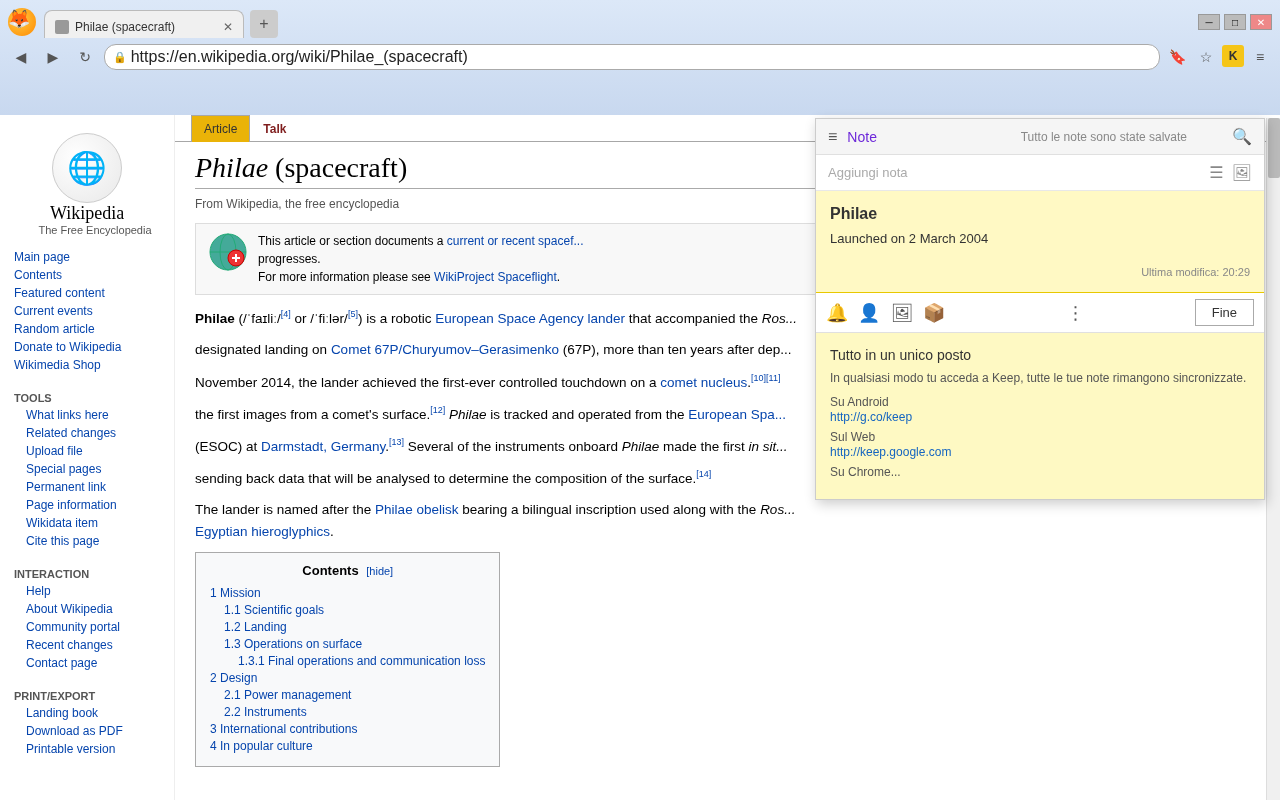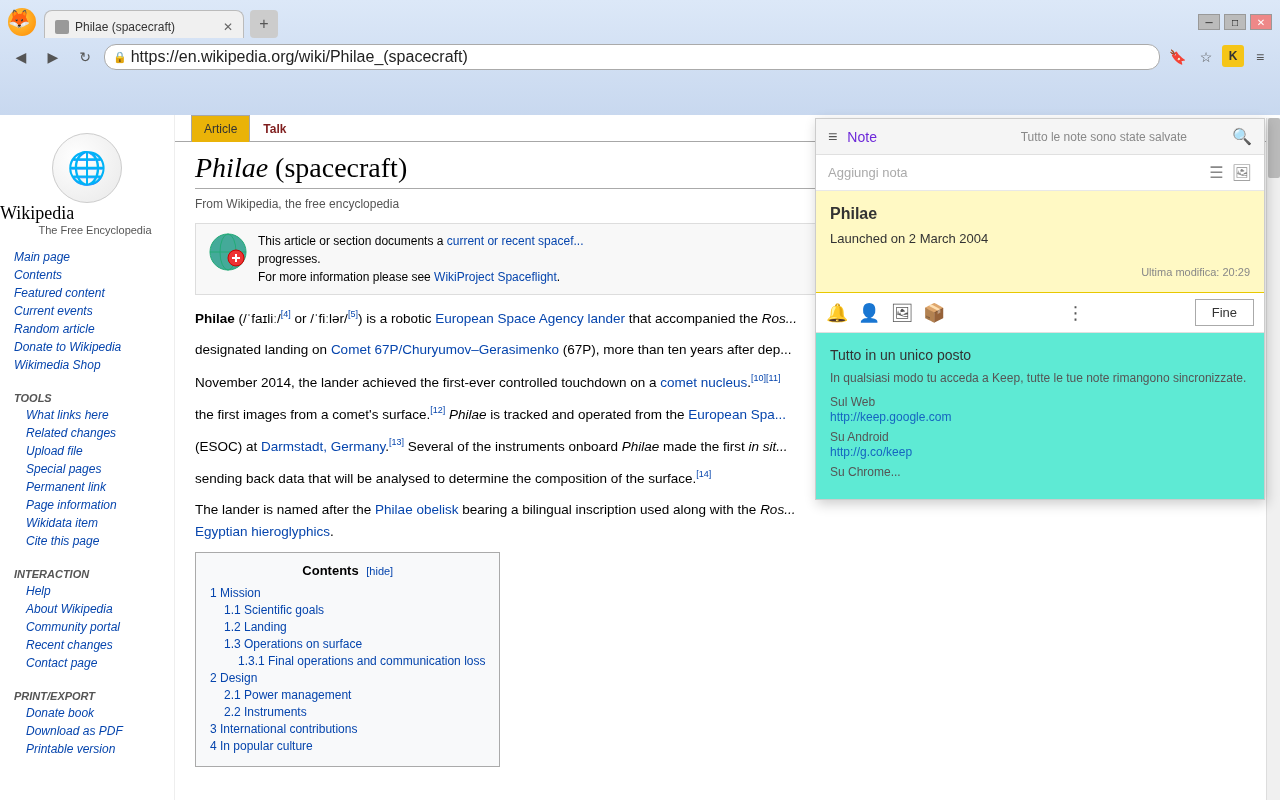--- a/index.html
+++ b/index.html
@@ -26,23 +26,23 @@
     .nav-actions { display: flex; gap: 4px; }
     .nav-action-btn { width: 24px; height: 24px; display: flex; align-items: center; justify-content: center; cursor: pointer; font-size: 14px; color: #555; }
 
     
     .page-wrapper { display: flex; height: 685px; background: white; }
 
     
     .sidebar { width: 175px; min-width: 175px; background: white; border-right: 1px solid #eee; padding: 8px 0; overflow-y: auto; font-size: 12px; }
     .wiki-logo { text-align: center; padding: 10px 0 6px; }
     .wiki-globe { width: 70px; height: 70px; background: radial-gradient(circle at 35% 35%, #fff, #e8e8e8); border-radius: 50%; margin: 0 auto; display: flex; align-items: center; justify-content: center; border: 1px solid #ccc; font-size: 28px; }
-    .wiki-name { font-family: 'Linux Libertine', Georgia, serif; font-size: 18px; font-weight: normal; text-align: left; }
+    .wiki-name { font-family: 'Linux Libertine', Georgia, serif; font-size: 18px; font-weight: normal; text-align: center; }
     .wiki-tagline { text-align: center; font-size: 11px; color: #555; margin-left: 16px; }
-    .sidebar-section { padding: 6px 14px; font-style: italic; }
+    .sidebar-section { padding: 6px 14px; }
     .sidebar-link { display: block; color: #0645ad; text-decoration: none; padding: 2px 0; font-size: 12px; }
     .sidebar-heading { font-size: 11px; font-weight: bold; color: #555; margin-top: 6px; margin-bottom: 2px; text-transform: uppercase; }
     .sidebar-sublink { display: block; color: #0645ad; text-decoration: none; padding: 2px 0 2px 12px; font-size: 12px; }
 
     
     .main-content { flex: 1; overflow-y: auto; padding: 0; position: relative; }
     .content-tabs { display: flex; border-bottom: 1px solid #a7a7a7; padding: 0 16px; margin-bottom: 0; background: white; }
     .content-tab { padding: 6px 12px; font-size: 12px; cursor: pointer; border: 1px solid transparent; border-bottom: none; margin-bottom: -1px; }
     .content-tab.active { background: #eab308; border-color: #a7a7a7; border-bottom-color: white; color: #333; }
     .content-tab:not(.active) { color: #7f1d1d; font-weight: bold; }
@@ -98,21 +98,21 @@
 
     .keep-note-yellow { background: #fff9c4; padding: 14px; margin: 0; }
     .keep-note-title { font-size: 16px; font-weight: bold; color: #333; margin-bottom: 8px; }
     .keep-note-body { font-size: 13px; color: #333; margin-bottom: 20px; }
     .keep-note-time { font-size: 11px; color: #888; text-align: right; }
     .keep-note-actions { display: flex; align-items: center; padding: 6px 10px; border-top: 1px solid #e8c800; }
     .keep-note-action-icon { color: #555; font-size: 18px; cursor: pointer; margin-right: 10px; }
     .keep-note-more { margin-left: auto; color: #555; font-size: 18px; cursor: pointer; }
     .keep-fine-btn { margin-left: auto; background: white; border: 1px solid #aaa; padding: 5px 16px; cursor: pointer; font-size: 13px; color: #333; }
 
-    .keep-promo { background: #5eead4; padding: 14px; border-top: 1px solid #e0e0e0; }
+    .keep-promo { background: #fef9c3; padding: 14px; border-top: 1px solid #e0e0e0; }
     .keep-promo-title { font-size: 14px; font-weight: normal; color: #333; margin-bottom: 8px; }
     .keep-promo-body { font-size: 12px; color: #555; margin-bottom: 10px; }
     .keep-promo-section { margin-bottom: 6px; }
     .keep-promo-label { font-size: 12px; color: #555; font-weight: normal; }
     .keep-promo-link { color: #1565c0; font-size: 12px; text-decoration: none; }
 
     
     .scrollbar-track { position: fixed; right: 0; top: 118px; width: 14px; height: 682px; background: #f0f0f0; border-left: 1px solid #ddd; }
     .scrollbar-thumb { width: 12px; height: 60px; background: #bbb; margin: 0 1px; border-radius: 2px; }
   </style>
@@ -192,21 +192,21 @@
       <div class="sidebar-heading">Interaction</div>
       <a class="sidebar-sublink">Help</a>
       <a class="sidebar-sublink">About Wikipedia</a>
       <a class="sidebar-sublink">Community portal</a>
       <a class="sidebar-sublink">Recent changes</a>
       <a class="sidebar-sublink">Contact page</a>
     </div>
 
     <div class="sidebar-section">
       <div class="sidebar-heading">Print/export</div>
-      <a class="sidebar-sublink">Donate book</a>
+      <a class="sidebar-sublink">Landing book</a>
       <a class="sidebar-sublink">Download as PDF</a>
       <a class="sidebar-sublink">Printable version</a>
     </div>
   </div>
 
   <div class="main-content">
     <div class="content-tabs">
       <div class="content-tab active">Article</div>
       <div class="content-tab">Talk</div>
     </div>
@@ -383,26 +383,26 @@
     <span class="keep-note-action-icon">🖼</span>
     <span class="keep-note-action-icon">📦</span>
     <span class="keep-note-more">⋮</span>
     <button class="keep-fine-btn">Fine</button>
   </div>
 
   <div class="keep-promo">
     <div class="keep-promo-title">Tutto in un unico posto</div>
     <div class="keep-promo-body">In qualsiasi modo tu acceda a Keep, tutte le tue note rimangono sincronizzate.</div>
     <div class="keep-promo-section">
+      <div class="keep-promo-label">Su Android</div>
+      <a class="keep-promo-link">http://g.co/keep</a>
+    </div>
+    <div class="keep-promo-section">
       <div class="keep-promo-label">Sul Web</div>
       <a class="keep-promo-link">http://keep.google.com</a>
-    </div>
-    <div class="keep-promo-section">
-      <div class="keep-promo-label">Su Android</div>
-      <a class="keep-promo-link">http://g.co/keep</a>
     </div>
     <div class="keep-promo-section">
       <div class="keep-promo-label">Su Chrome...</div>
     </div>
   </div>
 </div>
 
 <div class="scrollbar-track">
   <div class="scrollbar-thumb"></div>
 </div>

